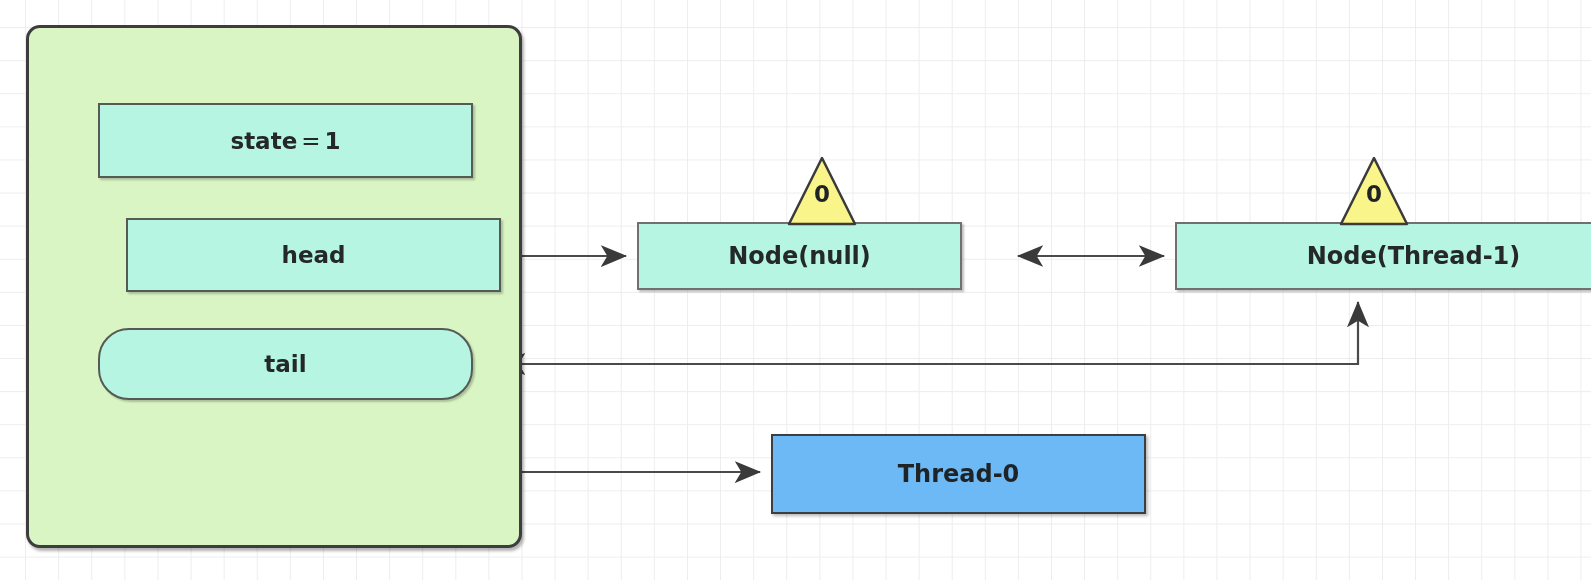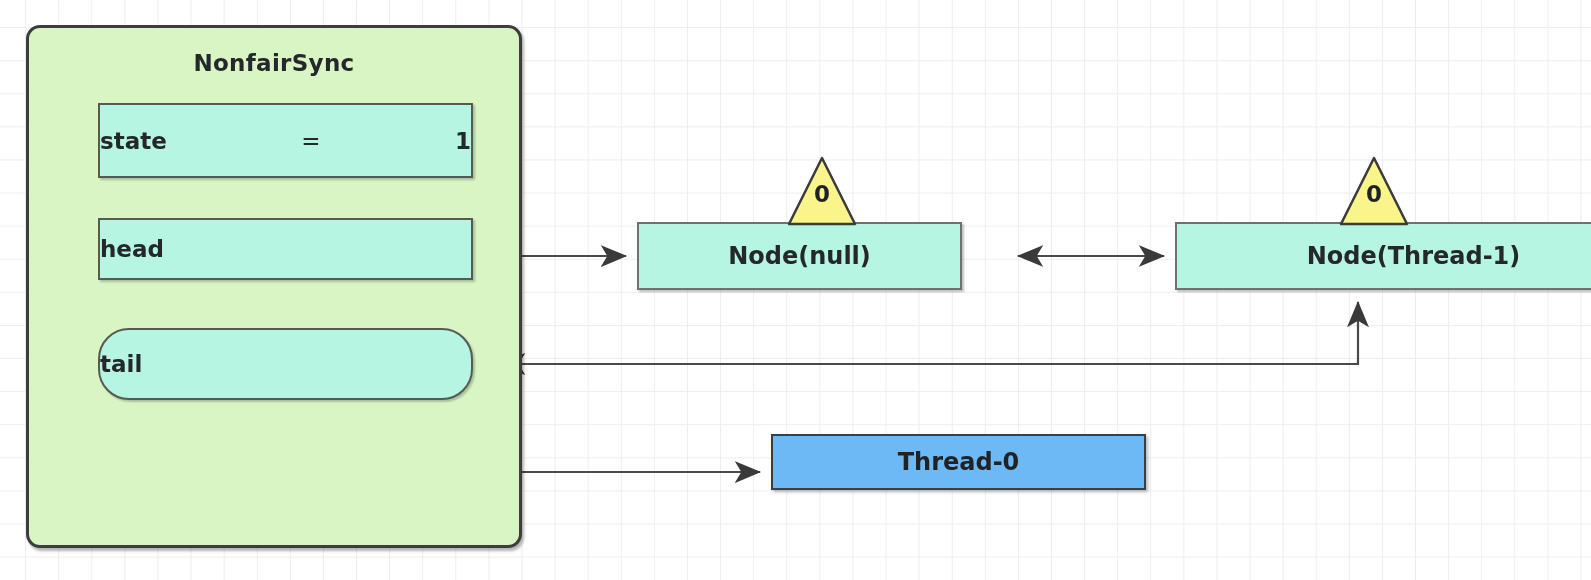--- a/index.html
+++ b/index.html
@@ -63,28 +63,28 @@
   }
   .field-box {
     position: absolute;
     left: 98px;
     width: 375px;
     box-sizing: border-box;
     background: #b5f5e2;
     border: 2px solid #555a55;
     display: flex;
     align-items: center;
-    justify-content: space-between;
+    justify-content: center;
     font-size: 23px;
     font-weight: bold;
     color: #24282b;
     box-shadow: 2px 2px 2px rgba(0,0,0,0.22);
   }
   #field-state  { top: 103px; height: 75px; }
-  #field-head   { top: 218px; height: 62px; }
+  #field-head   { top: 218px; height: 74px; margin-left: 28px; }
   #field-tail   { top: 328px; height: 72px; border-radius: 31px; }
   #field-owner  { top: 438px; height: 70px; }
   .field-state-eq { font-weight: normal; padding: 0 4px; }
 
   .aqs-node {
     position: absolute;
     top: 222px;
     height: 68px;
     box-sizing: border-box;
     background: #b5f5e2;
@@ -118,21 +118,21 @@
     color: #1f2326;
   }
   #marker-node-null    { left: 786px; top: 155px; }
   #marker-node-thread1 { left: 1338px; top: 155px; }
 
   #thread0-box {
     position: absolute;
     left: 771px;
     top: 434px;
     width: 375px;
-    height: 56px;
+    height: 80px;
     box-sizing: border-box;
     background: #6cb9f5;
     border: 2px solid #3b3f42;
     display: flex;
     align-items: center;
     justify-content: center;
     font-size: 24px;
     font-weight: bold;
     color: #1f2326;
     box-shadow: 2px 2px 3px rgba(0,0,0,0.28);
@@ -165,21 +165,20 @@
       <path d="M1358,302 L1358,364 L500,364" fill="none" stroke="#4a4a4a" stroke-width="2.2" marker-start="url(#arrowStart)" marker-end="url(#arrowEnd)"></path>
     </g>
 
     <g>
       <line x1="473" y1="472" x2="760" y2="472" stroke="#4a4a4a" stroke-width="2.2" marker-end="url(#arrowEnd)"></line>
     </g>
   </svg>
 
   <div class="node-box" id="container-nonfairsync"></div>
 
-  <div id="container-title">NonfairSync</div>
 
   <div class="field-box" id="field-state">
     <span>state</span>
     <span class="field-state-eq">=</span>
     <span>1</span>
   </div>
 
   <div class="field-box" id="field-head">
     <span>head</span>
   </div>

